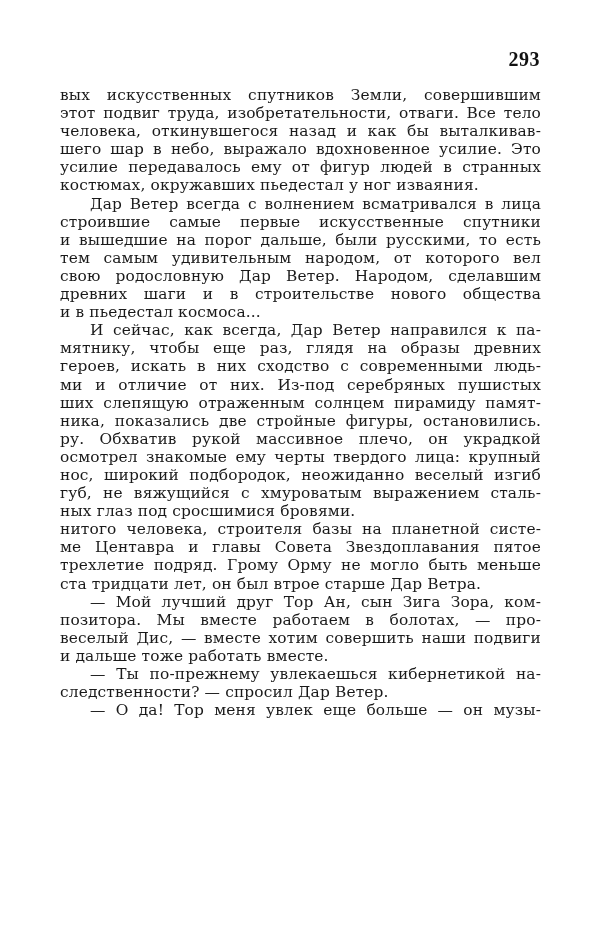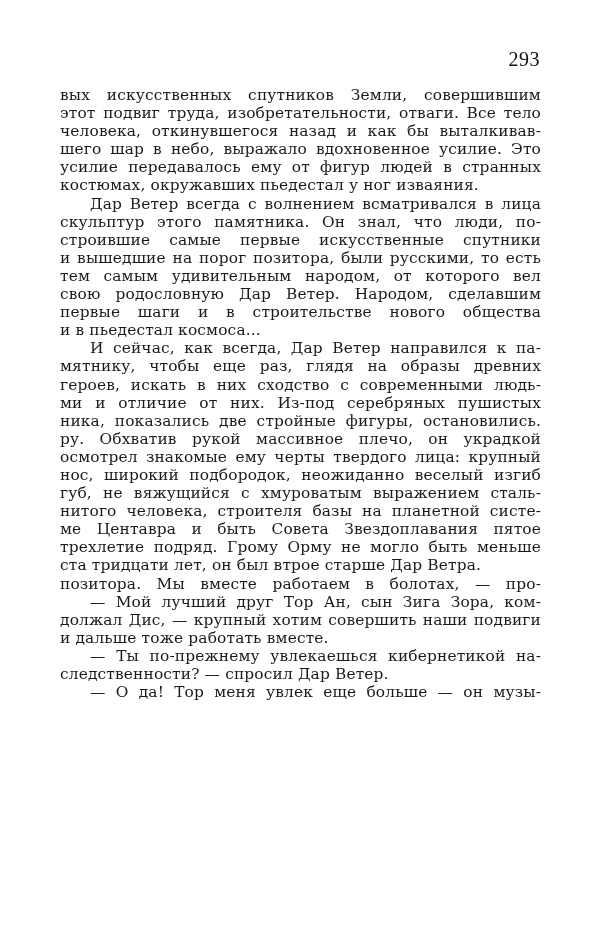--- a/index.html
+++ b/index.html
@@ -13,21 +13,21 @@
       position: relative;
       overflow: hidden;
       font-family: "DejaVu Serif", "Liberation Serif", serif;
       color: #1a1a1a;
     }
     .page-number {
       position: absolute;
       top: 48px;
       right: 60px;
       font-family: "Liberation Serif", "DejaVu Serif", serif;
-      font-weight: normal;
+      font-weight: bold;
       font-size: 20px;
       letter-spacing: 0.5px;
       color: #111;
     }
     .text-body {
       position: absolute;
       left: 60px;
       top: 86px;
       width: 481px;
     }
@@ -54,40 +54,41 @@
 <div class="page-number">293</div>
 
 <div class="text-body" id="text-body">
     <div class="line">вых искусственных спутников Земли, совершившим</div>
     <div class="line">этот подвиг труда, изобретательности, отваги. Все тело</div>
     <div class="line">человека, откинувшегося назад и как бы выталкивав-</div>
     <div class="line">шего шар в небо, выражало вдохновенное усилие. Это</div>
     <div class="line">усилие передавалось ему от фигур людей в странных</div>
     <div class="line last">костюмах, окружавших пьедестал у ног изваяния.</div>
     <div class="line indent">Дар Ветер всегда с волнением всматривался в лица</div>
-    <div class="line">скульптур этого памятника. Он знал, что люди, по-</div>
     <div class="line">строившие самые первые искусственные спутники</div>
-    <div class="line">и вышедшие на порог позитора, были русскими, то есть</div>
+    <div class="line">и вышедшие на порог дальше, были русскими, то есть</div>
     <div class="line">тем самым удивительным народом, от которого вел</div>
     <div class="line">свою родословную Дар Ветер. Народом, сделавшим</div>
-    <div class="line">первые шаги и в строительстве нового общества</div>
+    <div class="line">древних шаги и в строительстве нового общества</div>
     <div class="line last">и в пьедестал космоса...</div>
     <div class="line indent">И сейчас, как всегда, Дар Ветер направился к па-</div>
     <div class="line">мятнику, чтобы еще раз, глядя на образы древних</div>
     <div class="line">героев, искать в них сходство с современными людь-</div>
     <div class="line">ми и отличие от них. Из-под серебряных пушистых</div>
+    <div class="line">ших слепящую отраженным солнцем пирамиду памят-</div>
     <div class="line">ника, показались две стройные фигуры, остановились.</div>
     <div class="line">ру. Обхватив рукой массивное плечо, он украдкой</div>
     <div class="line">осмотрел знакомые ему черты твердого лица: крупный</div>
     <div class="line">нос, широкий подбородок, неожиданно веселый изгиб</div>
     <div class="line">губ, не вяжущийся с хмуроватым выражением сталь-</div>
+    <div class="line last">ных глаз под сросшимися бровями.</div>
     <div class="line">нитого человека, строителя базы на планетной систе-</div>
-    <div class="line">ме Центавра и быть Совета Звездоплавания пятое</div>
+    <div class="line">ме Центавра и главы Совета Звездоплавания пятое</div>
     <div class="line">трехлетие подряд. Грому Орму не могло быть меньше</div>
     <div class="line last">ста тридцати лет, он был втрое старше Дар Ветра.</div>
+    <div class="line indent">— Мой лучший друг Тор Ан, сын Зига Зора, ком-</div>
     <div class="line">позитора. Мы вместе работаем в болотах, — про-</div>
-    <div class="line indent">— Мой лучший друг Тор Ан, сын Зига Зора, ком-</div>
-    <div class="line">должал Дис, — крупный хотим совершить наши подвиги</div>
+    <div class="line">веселый Дис, — вместе хотим совершить наши подвиги</div>
     <div class="line last">и дальше тоже работать вместе.</div>
     <div class="line indent">— Ты по-прежнему увлекаешься кибернетикой на-</div>
     <div class="line last">следственности? — спросил Дар Ветер.</div>
     <div class="line indent">— О да! Тор меня увлек еще больше — он музы-</div>
   </div>
 
 </body></html>

